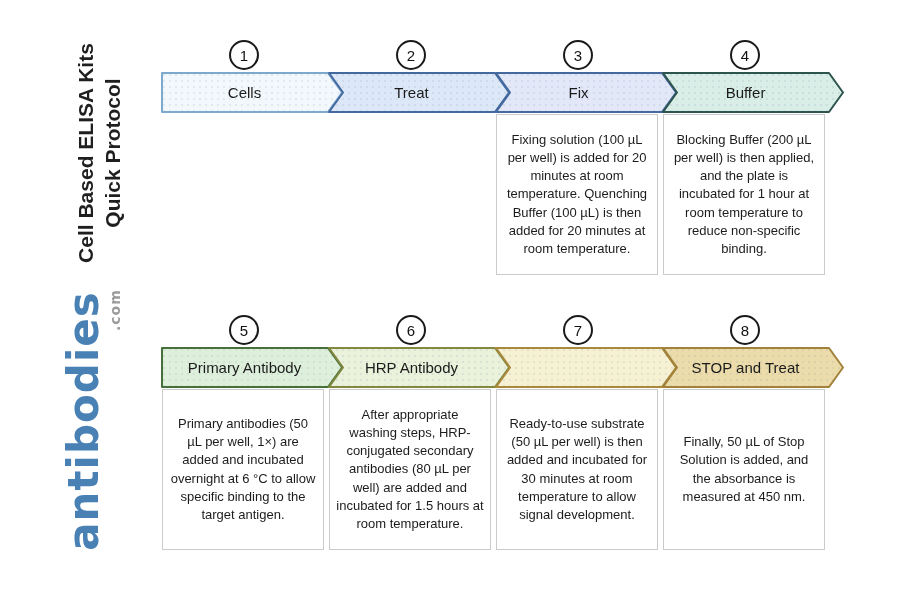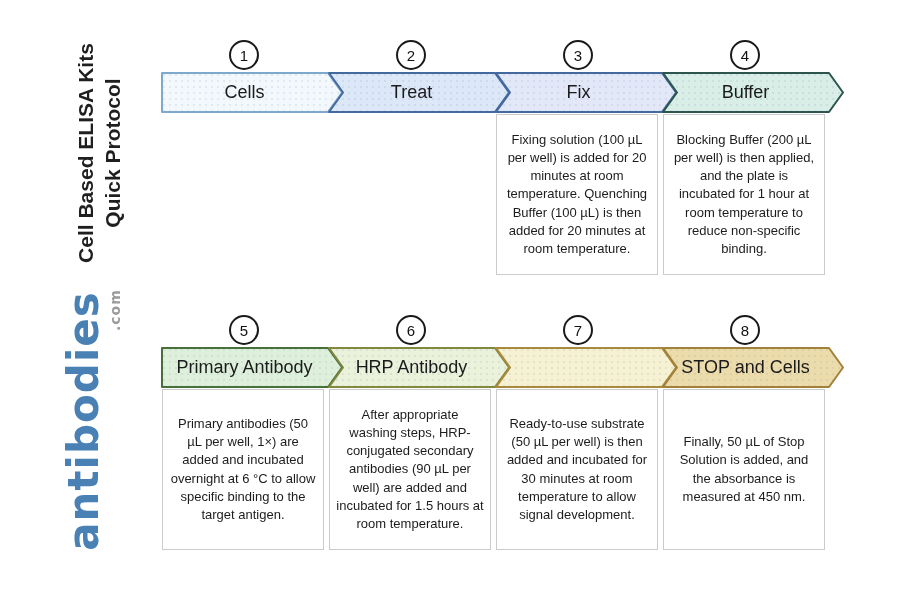--- a/index.html
+++ b/index.html
@@ -24,21 +24,21 @@
   .num-circle{position:absolute;left:68px;top:0;width:26px;height:26px;border:2px solid #1a1a1a;
               border-radius:50%;background:#ffffff;display:flex;align-items:center;justify-content:center;
               font-size:15px;color:#111;}
   .arrow-svg{position:absolute;left:0;top:32px;}
   .arrow-dots{position:absolute;left:0;top:32px;width:183px;height:41px;pointer-events:none;
               background-image:radial-gradient(circle, rgba(70,100,130,0.10) 0.8px, transparent 1px);
               background-size:6px 6px;}
   .dots-first{clip-path:polygon(2px 2px,167px 2px,180px 20.5px,167px 39px,2px 39px);}
   .dots-notch{clip-path:polygon(2px 2px,167px 2px,180px 20.5px,167px 39px,2px 39px,16px 20.5px);}
   .arrow-label{position:absolute;left:0;top:32px;width:167px;height:41px;display:flex;
-               align-items:center;justify-content:center;font-size:18px;color:#1b1b1b;}
+               align-items:center;justify-content:center;font-size:15px;color:#1b1b1b;}
   .desc-box{position:absolute;left:1px;top:74px;width:148px;height:147px;
             border:1.5px solid #cbcbcb;background:#ffffff;padding:6px;
             display:flex;align-items:center;justify-content:center;}
   .desc-text{font-size:13px;line-height:1.4;color:#1c1c1c;text-align:center;}
 
   
   .s0{left:161px;top:40px;} .s1{left:328px;top:40px;} .s2{left:495px;top:40px;} .s3{left:662px;top:40px;}
   .s4{left:161px;top:315px;}.s5{left:328px;top:315px;}.s6{left:495px;top:315px;}.s7{left:662px;top:315px;}
 
   polygon.arrow-shape{fill:var(--fill);stroke:var(--stroke);stroke-width:2;stroke-linejoin:round;}
@@ -110,40 +110,40 @@
   </div>
 
   <div class="step s5" style="--fill: #ebf2dc; --stroke: #82883e;">
     <div class="num-circle">6</div>
     <svg class="arrow-svg" width="183" height="41">
       <polygon class="arrow-shape" points="1,1 167,1 181,20.5 167,40 1,40 15,20.5"></polygon>
     </svg>
     <div class="arrow-dots dots-notch"></div>
     <div class="arrow-label">HRP Antibody</div>
     <div class="desc-box">
-      <div class="desc-text">After appropriate washing steps, HRP-conjugated secondary antibodies (90 µL per well) are added and incubated for 1.5 hours at room temperature.</div>
+      <div class="desc-text">After appropriate washing steps, HRP-conjugated secondary antibodies (80 µL per well) are added and incubated for 1.5 hours at room temperature.</div>
     </div>
   </div>
 
   <div class="step s6" style="--fill: #f6f1d3; --stroke: #a9893b;">
     <div class="num-circle">7</div>
     <svg class="arrow-svg" width="183" height="41">
       <polygon class="arrow-shape" points="1,1 167,1 181,20.5 167,40 1,40 15,20.5"></polygon>
     </svg>
     <div class="arrow-dots dots-notch"></div>
     <div class="desc-box">
       <div class="desc-text">Ready-to-use substrate (50 µL per well) is then added and incubated for 30 minutes at room temperature to allow signal development.</div>
     </div>
   </div>
 
   <div class="step s7" style="--fill: #ecdcab; --stroke: #a2823a;">
     <div class="num-circle">8</div>
     <svg class="arrow-svg" width="183" height="41">
       <polygon class="arrow-shape" points="1,1 167,1 181,20.5 167,40 1,40 15,20.5"></polygon>
     </svg>
     <div class="arrow-dots dots-notch"></div>
-    <div class="arrow-label">STOP and Cells</div>
+    <div class="arrow-label">STOP and Treat</div>
     <div class="desc-box">
       <div class="desc-text">Finally, 50 µL of Stop Solution is added, and the absorbance is measured at 450 nm.</div>
     </div>
   </div>
 
 </div>
 
 </body></html>

